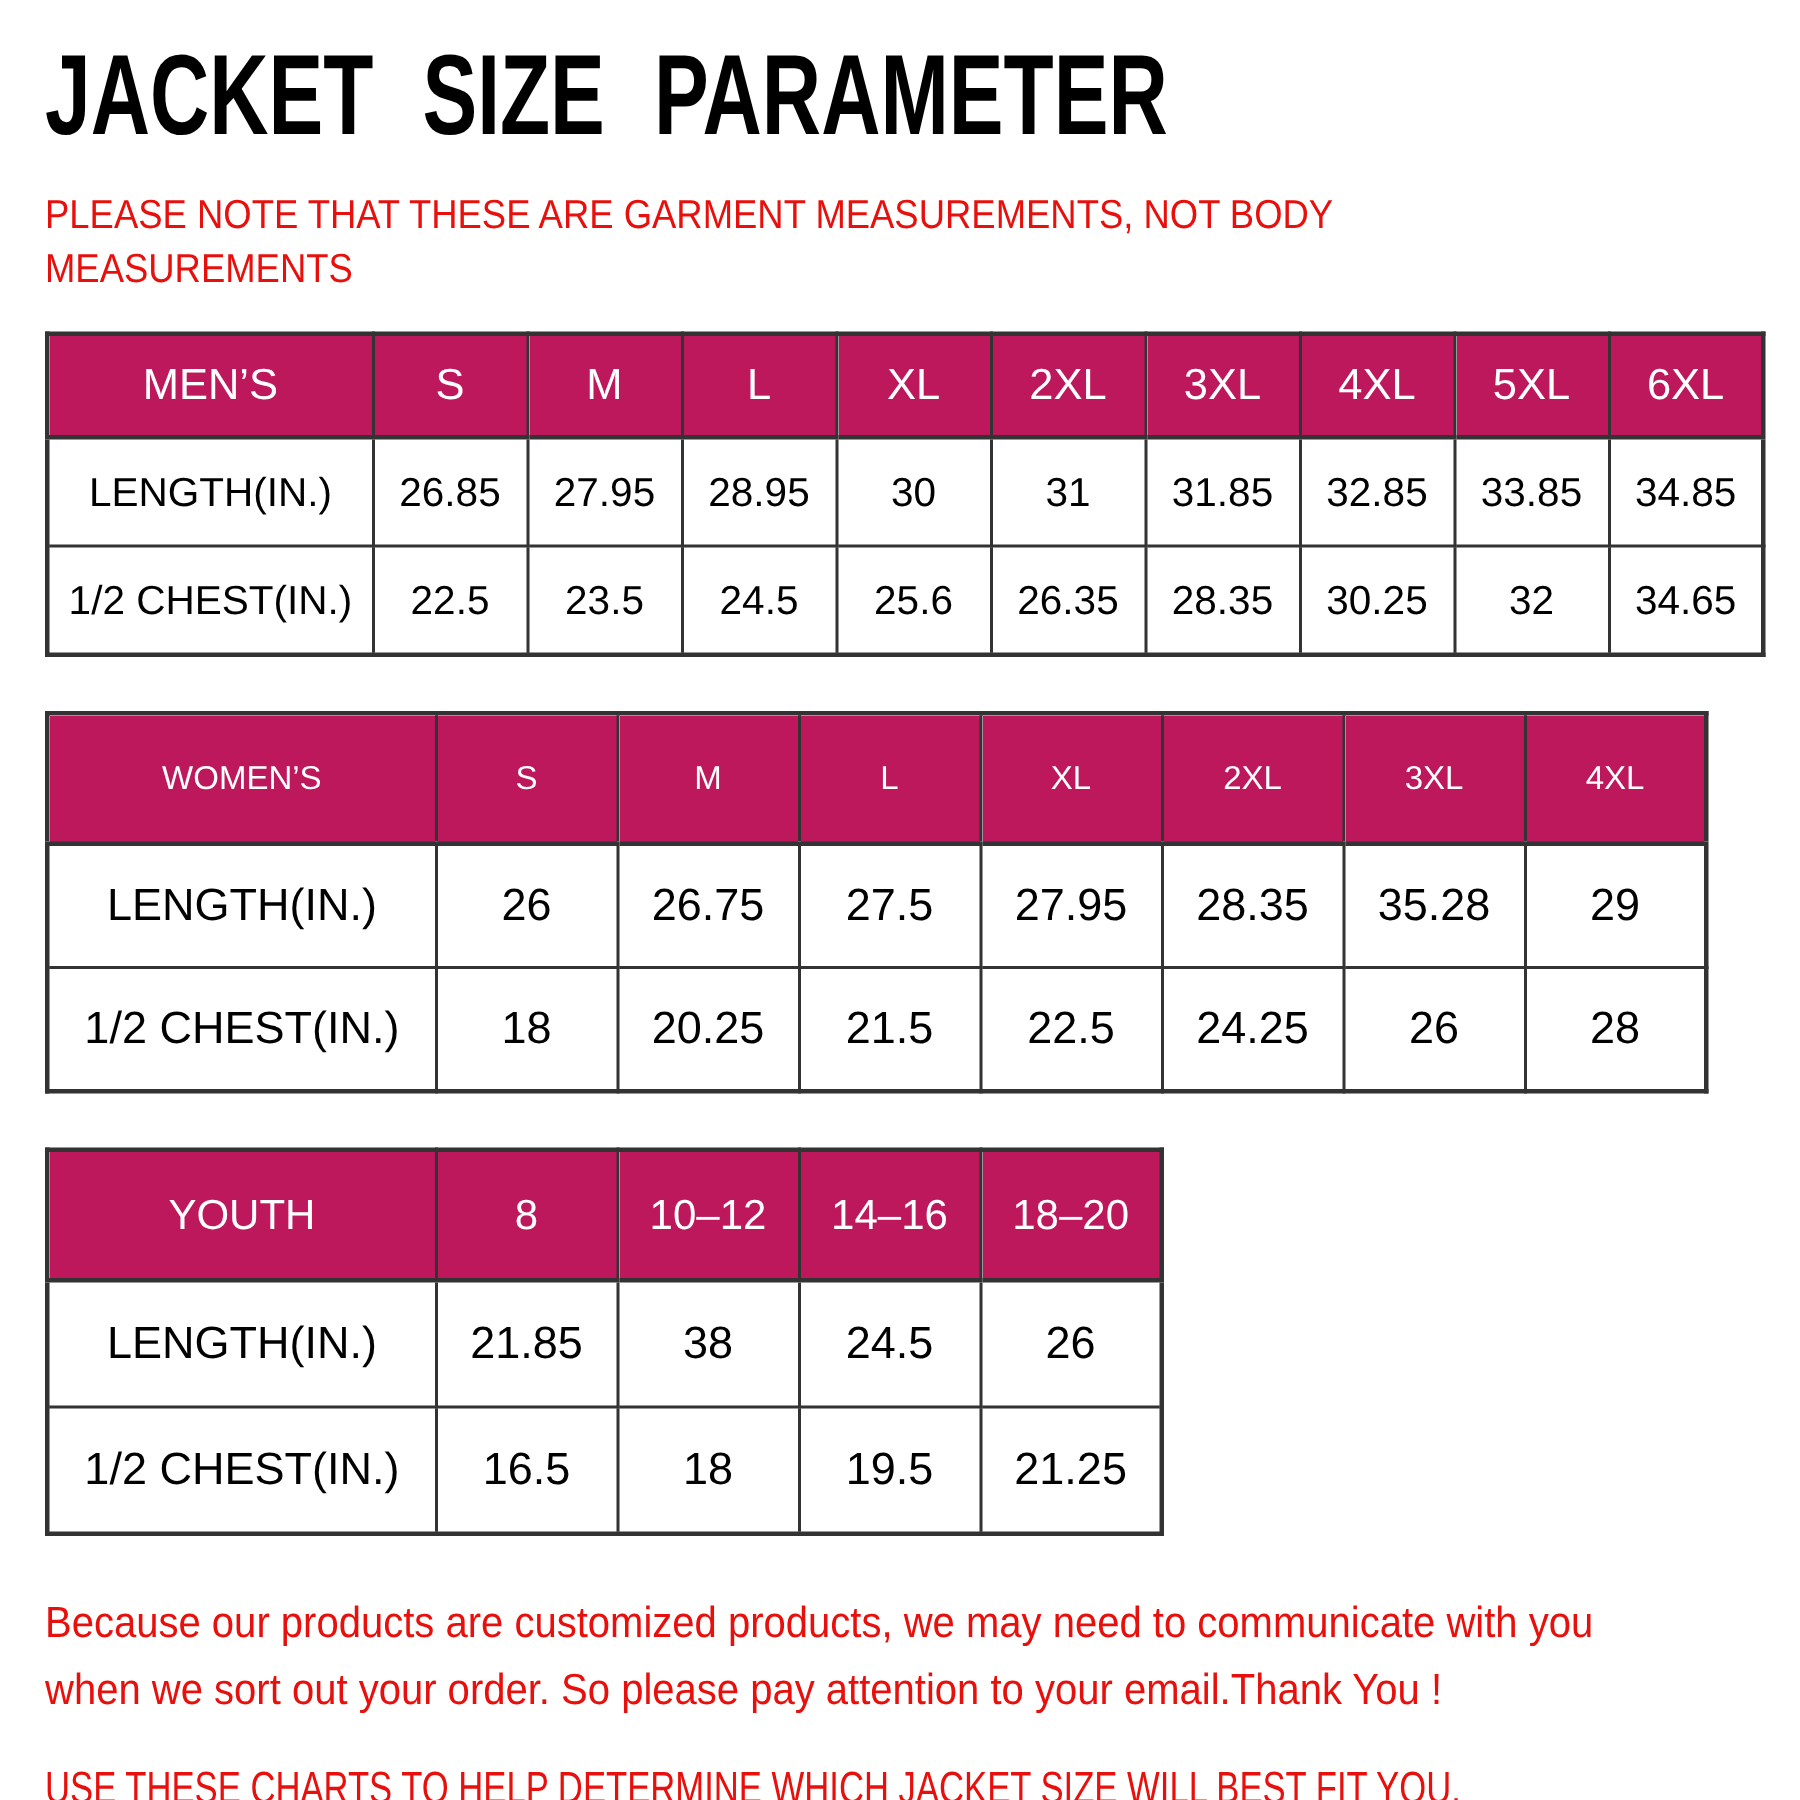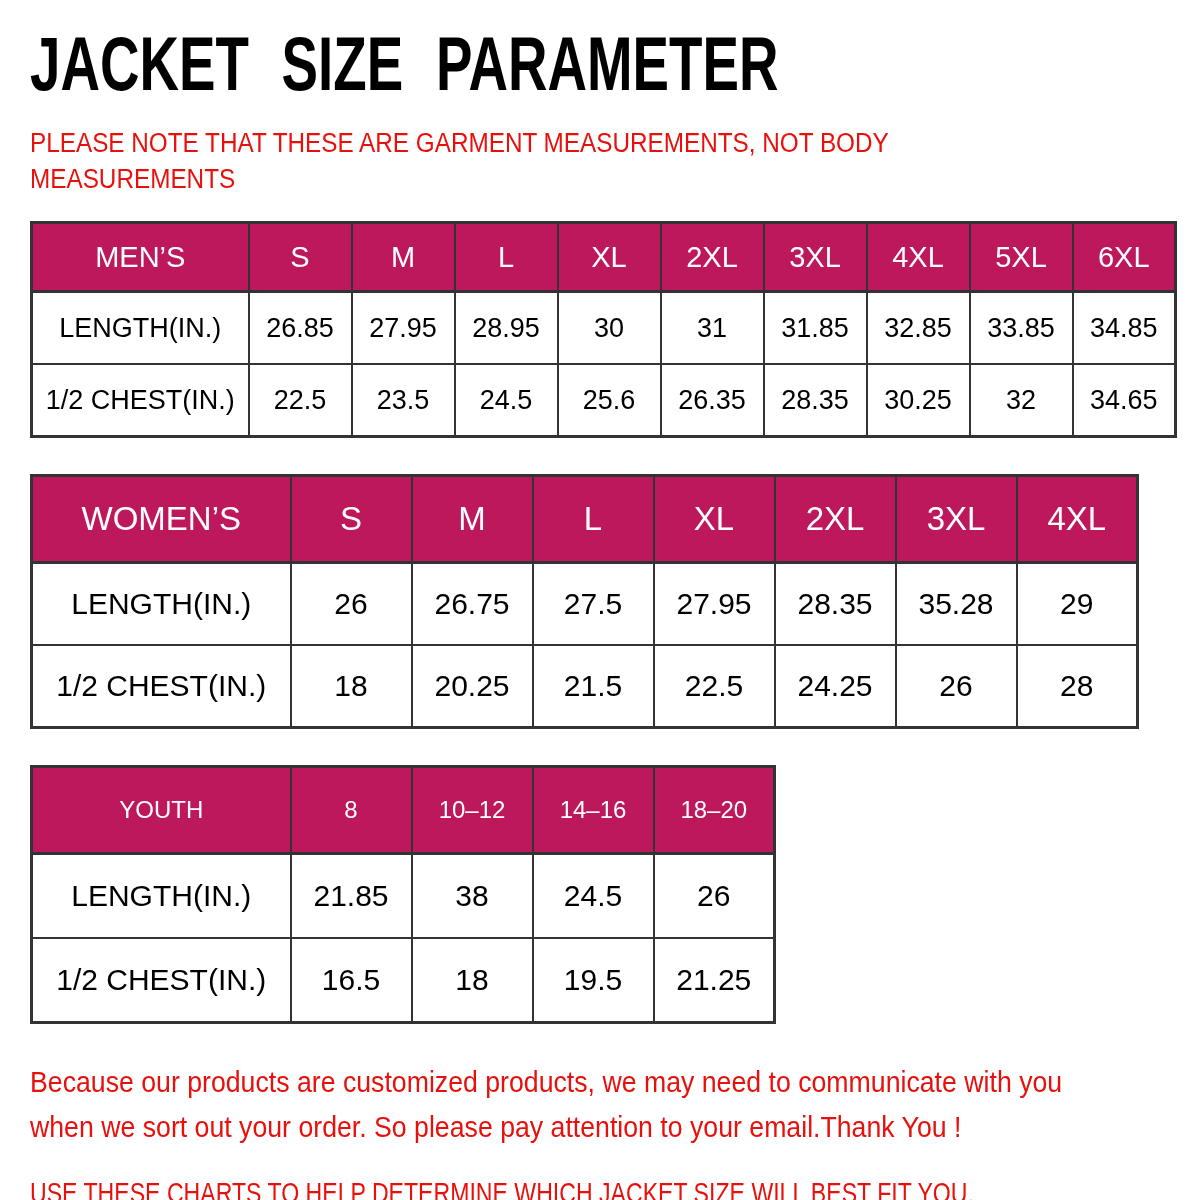--- a/index.html
+++ b/index.html
@@ -56,23 +56,23 @@
     overflow: hidden;
   }
   table.size-table thead th {
     background: #be185d;
     color: #ffffff;
     border-bottom: 3px solid #333333;
   }
 
   .mens thead th   { height: 66px; font-size: 29px; }
   .mens tbody td   { height: 70px; font-size: 27px; }
-  .womens thead th { height: 84px; font-size: 33px; }
+  .womens thead th { height: 84px; font-size: 22px; }
   .womens tbody td { height: 80px; font-size: 30px; }
-  .youth thead th  { height: 84px; font-size: 24px; }
+  .youth thead th  { height: 84px; font-size: 28px; }
   .youth tbody td  { height: 82px; font-size: 30px; }
 
   .footer { margin-top: 32px; }
   .footer-line {
     font-size: 29px;
     line-height: 1.55;
     white-space: nowrap;
     transform: scaleX(0.92);
     transform-origin: 0 0;
   }

